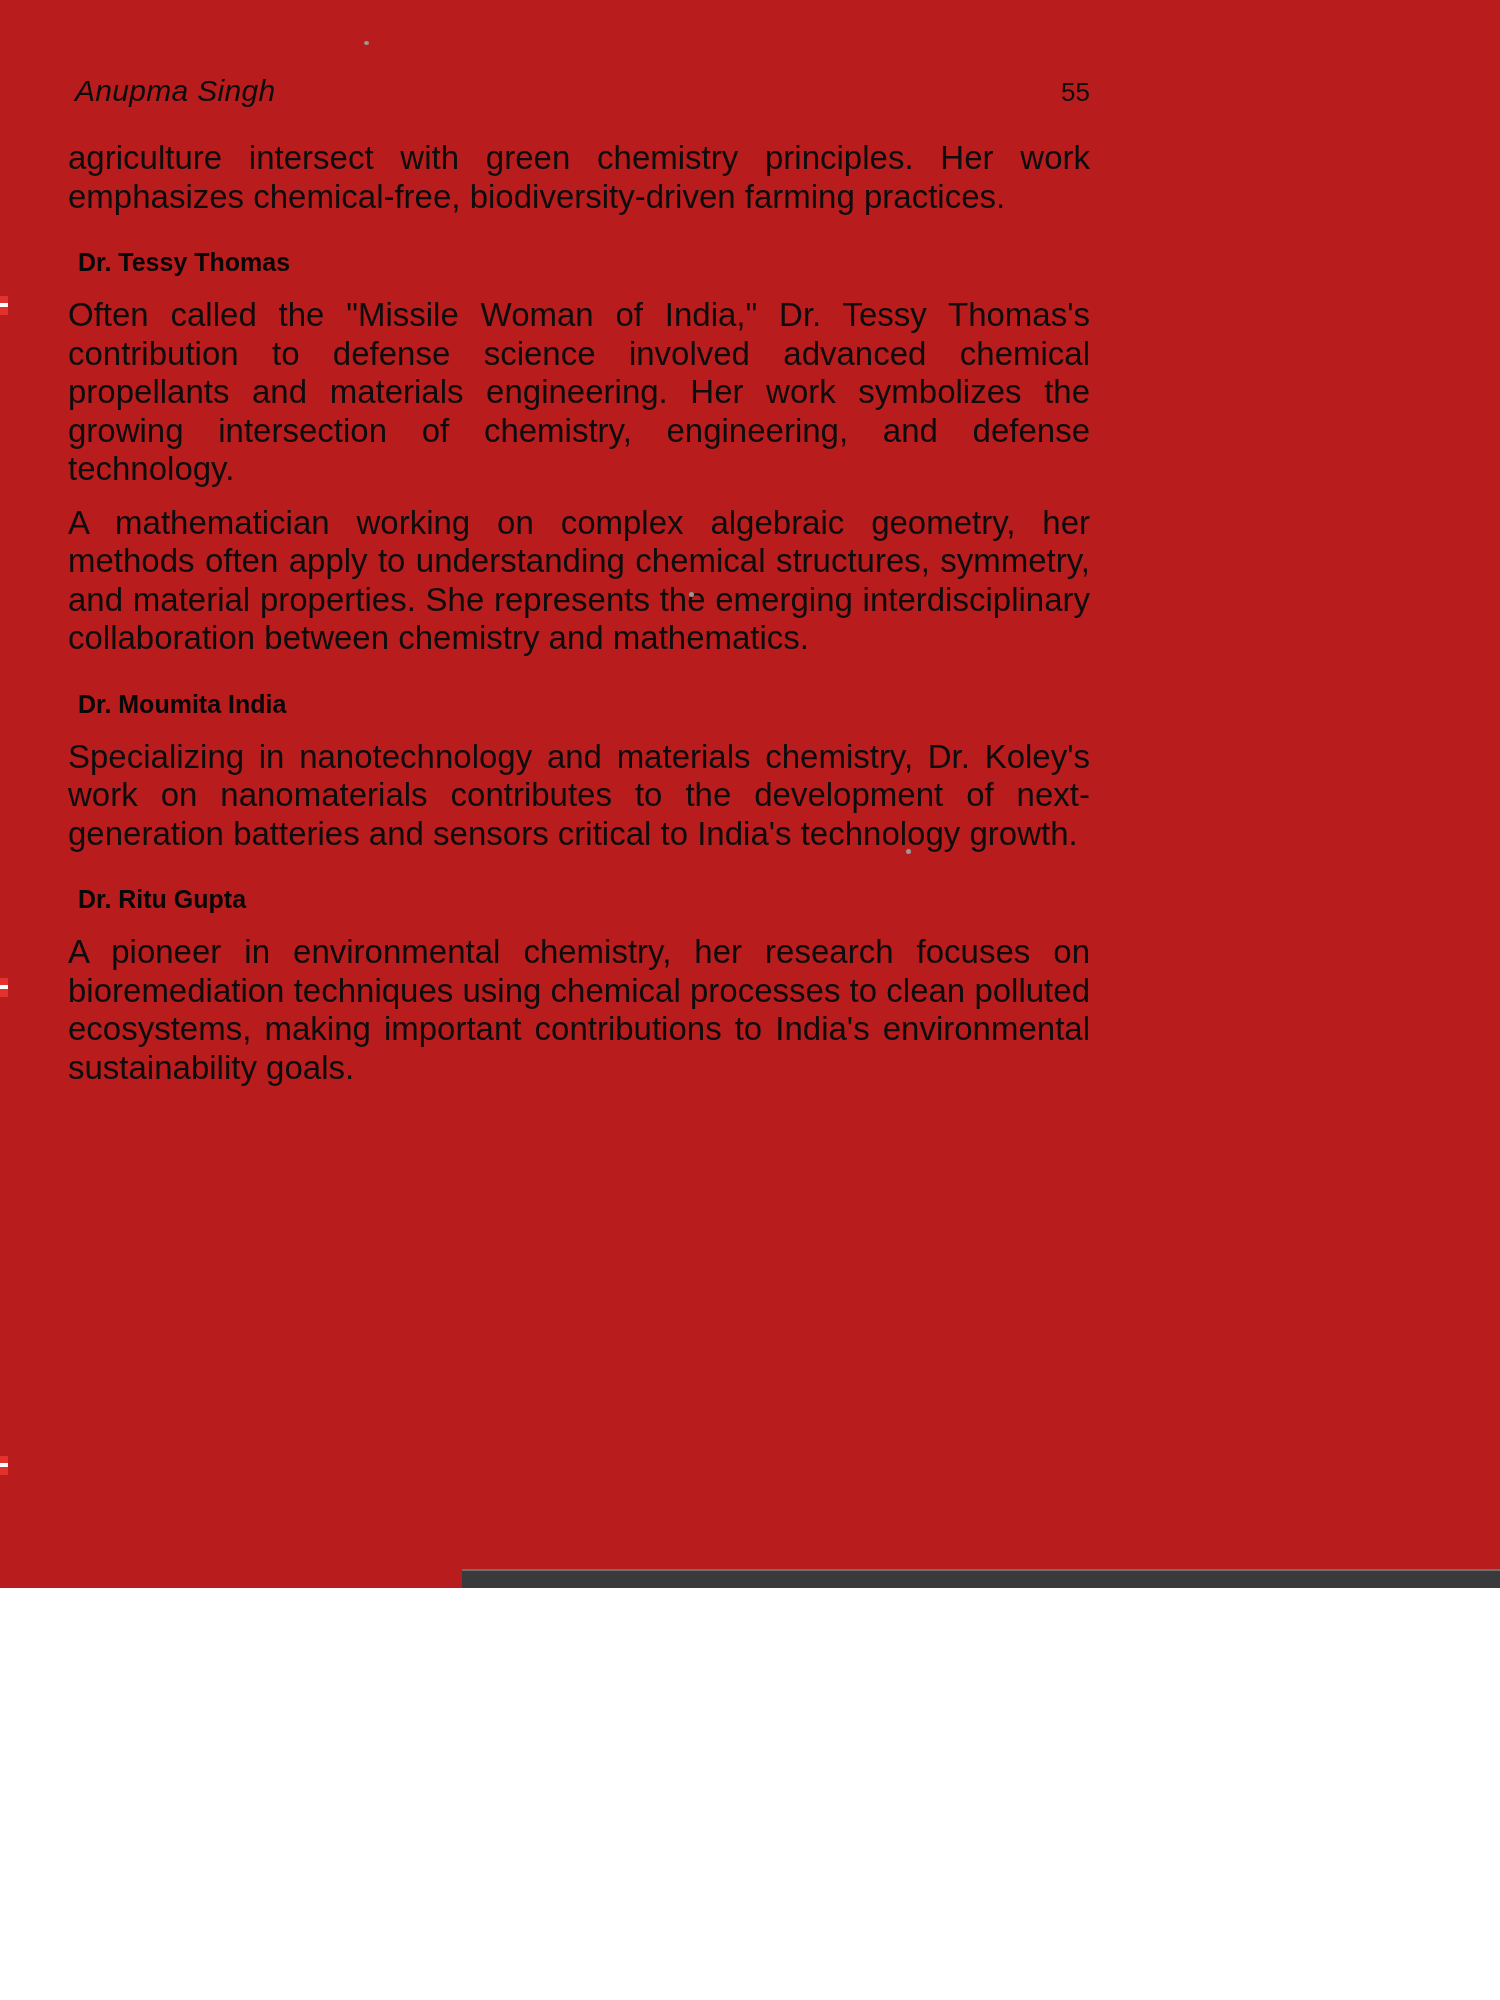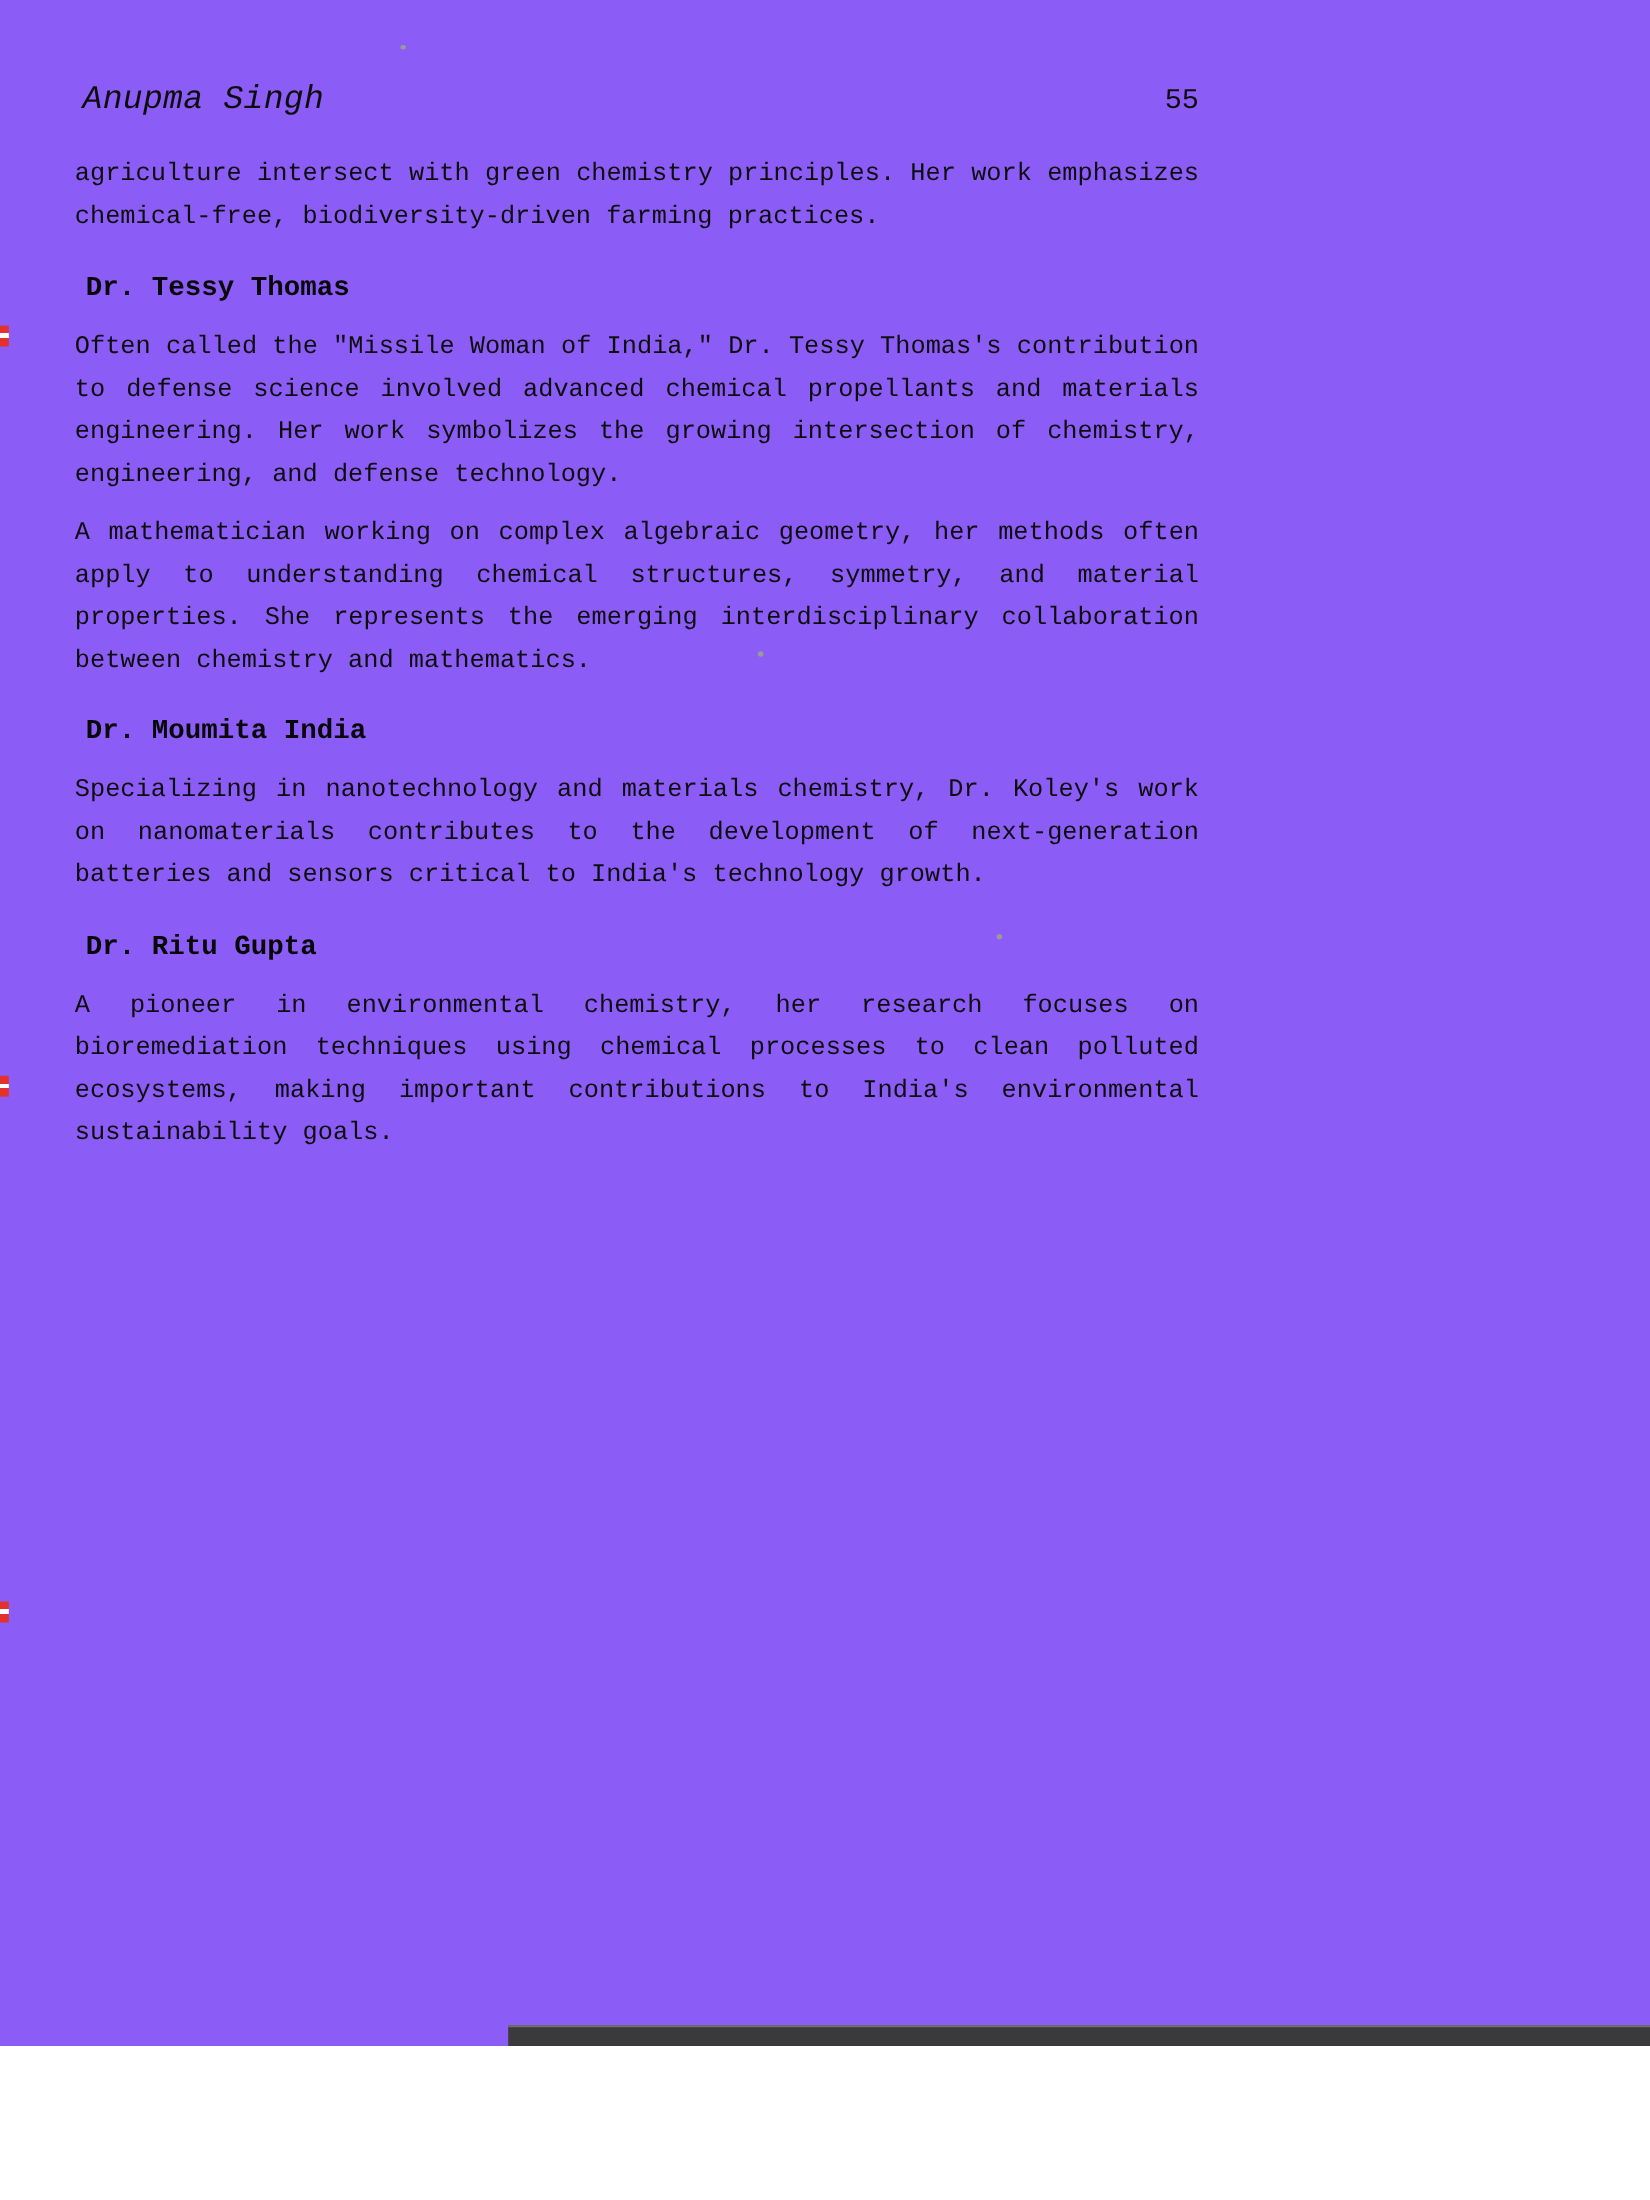--- a/index.html
+++ b/index.html
@@ -3,24 +3,24 @@
 <meta charset="utf-8">
 <style>
   html, body {
     margin: 0;
     padding: 0;
     background: #ffffff;
   }
   .page {
     position: relative;
     width: 1500px;
-    height: 1860px;
-    background: #8b5cf6;
+    height: 1588px;
+    background: #b91c1c;
     overflow: hidden;
-    font-family: Liberation Mono, monospace;
+    font-family: Liberation Sans, sans-serif;
     color: #0d0d0d;
   }
   .content {
     position: absolute;
     left: 68px;
     top: 0;
     width: 1022px;
   }
   .page-header {
     display: flex;
@@ -32,21 +32,21 @@
   }
   .running-header {
     font-style: italic;
     font-size: 30px;
     letter-spacing: 0.3px;
   }
   .page-number {
     font-size: 26px;
   }
   .body-para {
-    font-size: 23px;
+    font-size: 33px;
     line-height: 38.5px;
     text-align: justify;
     text-justify: inter-word;
     margin: 0;
   }
   .intro-para {
     margin-top: 31px;
   }
   .section-heading {
     font-size: 34px;

